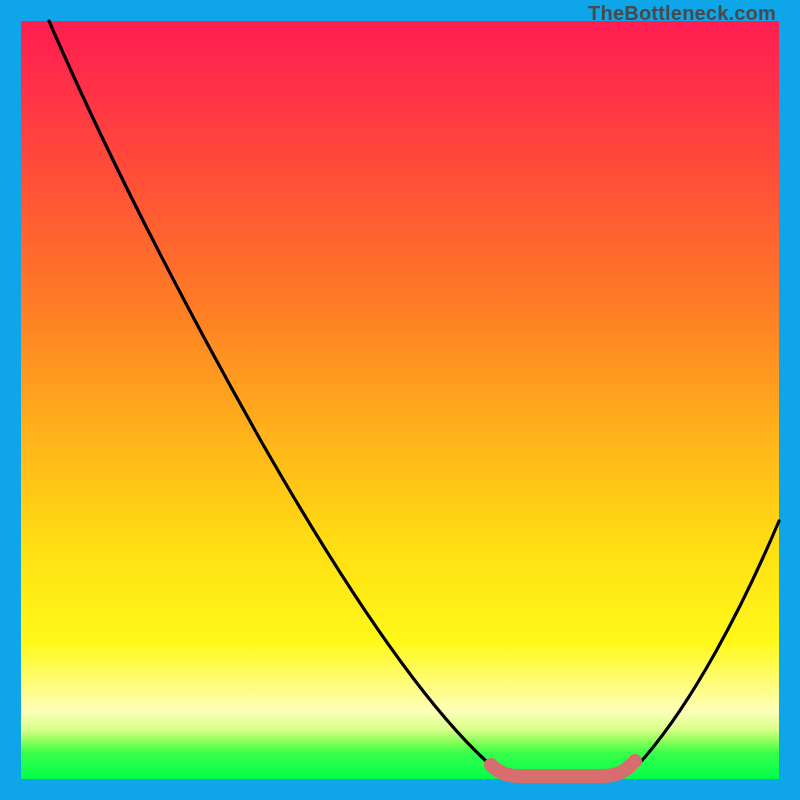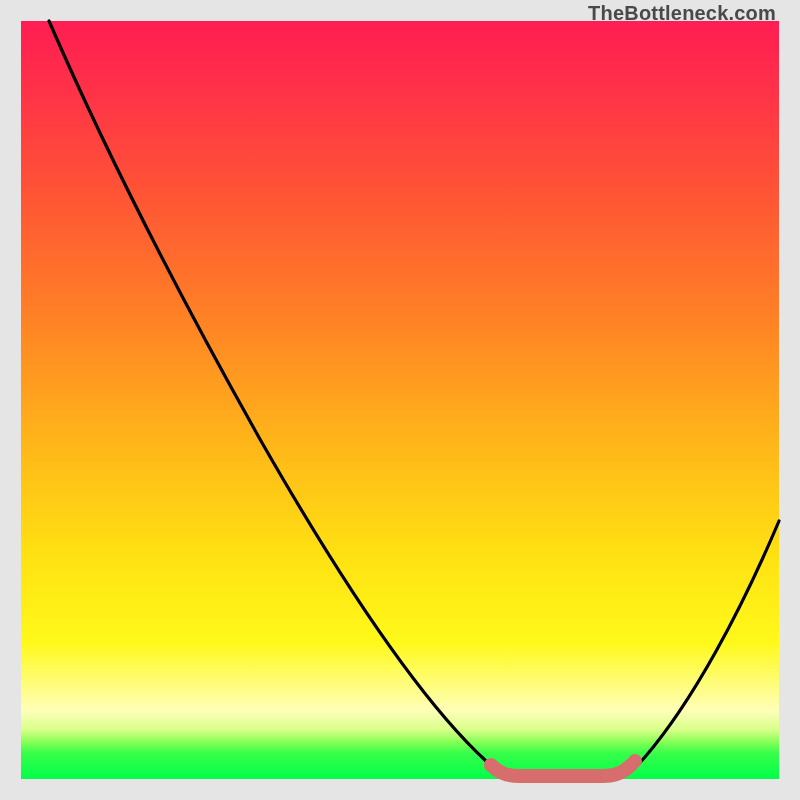--- a/index.html
+++ b/index.html
@@ -9,21 +9,21 @@
     height: 800px;
     background: #000;
     overflow: hidden;
   }
   .frame {
     position: absolute;
     left: 0;
     top: 0;
     width: 800px;
     height: 800px;
-    background: #e5e5e5;
+    background: #0ea5e9;
   }
   .plot-area {
     position: absolute;
     left: 21px;
     top: 21px;
     width: 758px;
     height: 758px;
     
     background: linear-gradient(
       to bottom,

